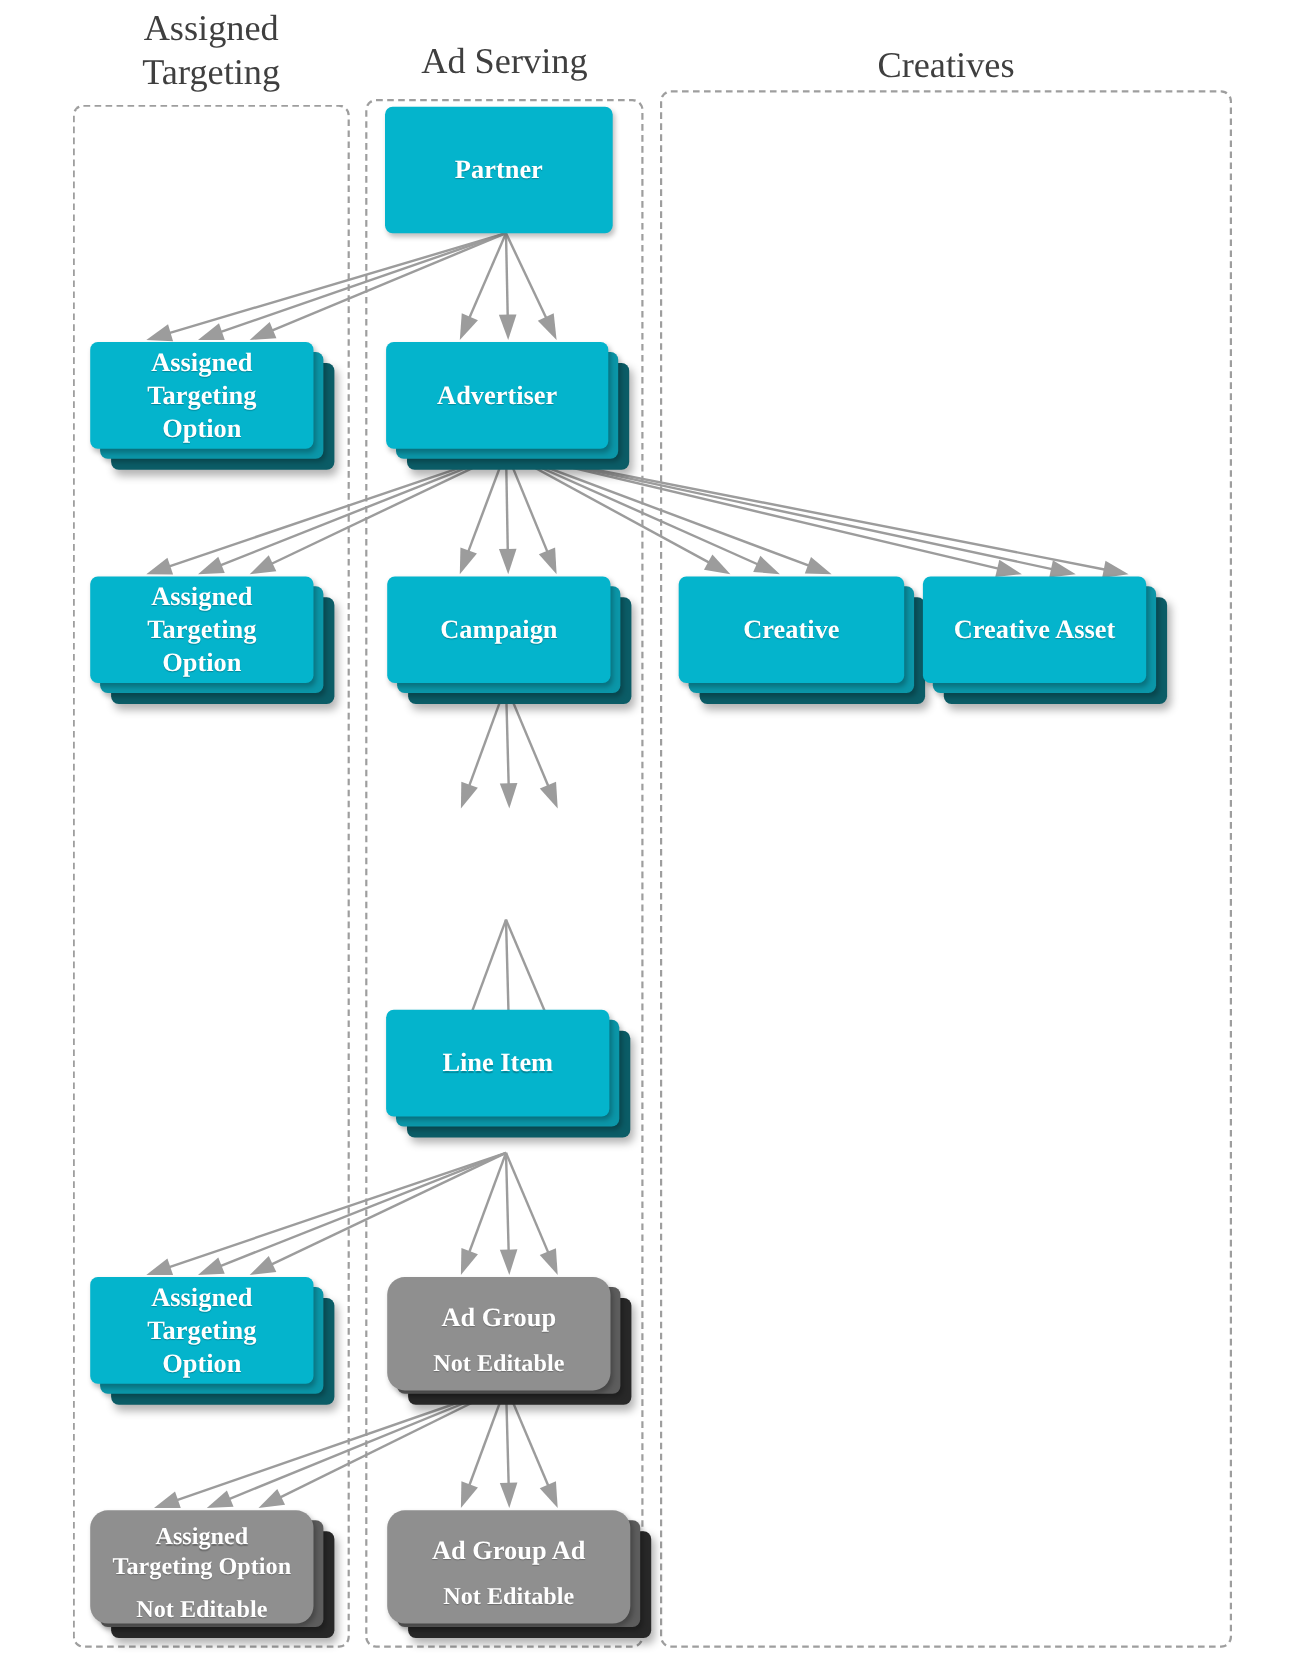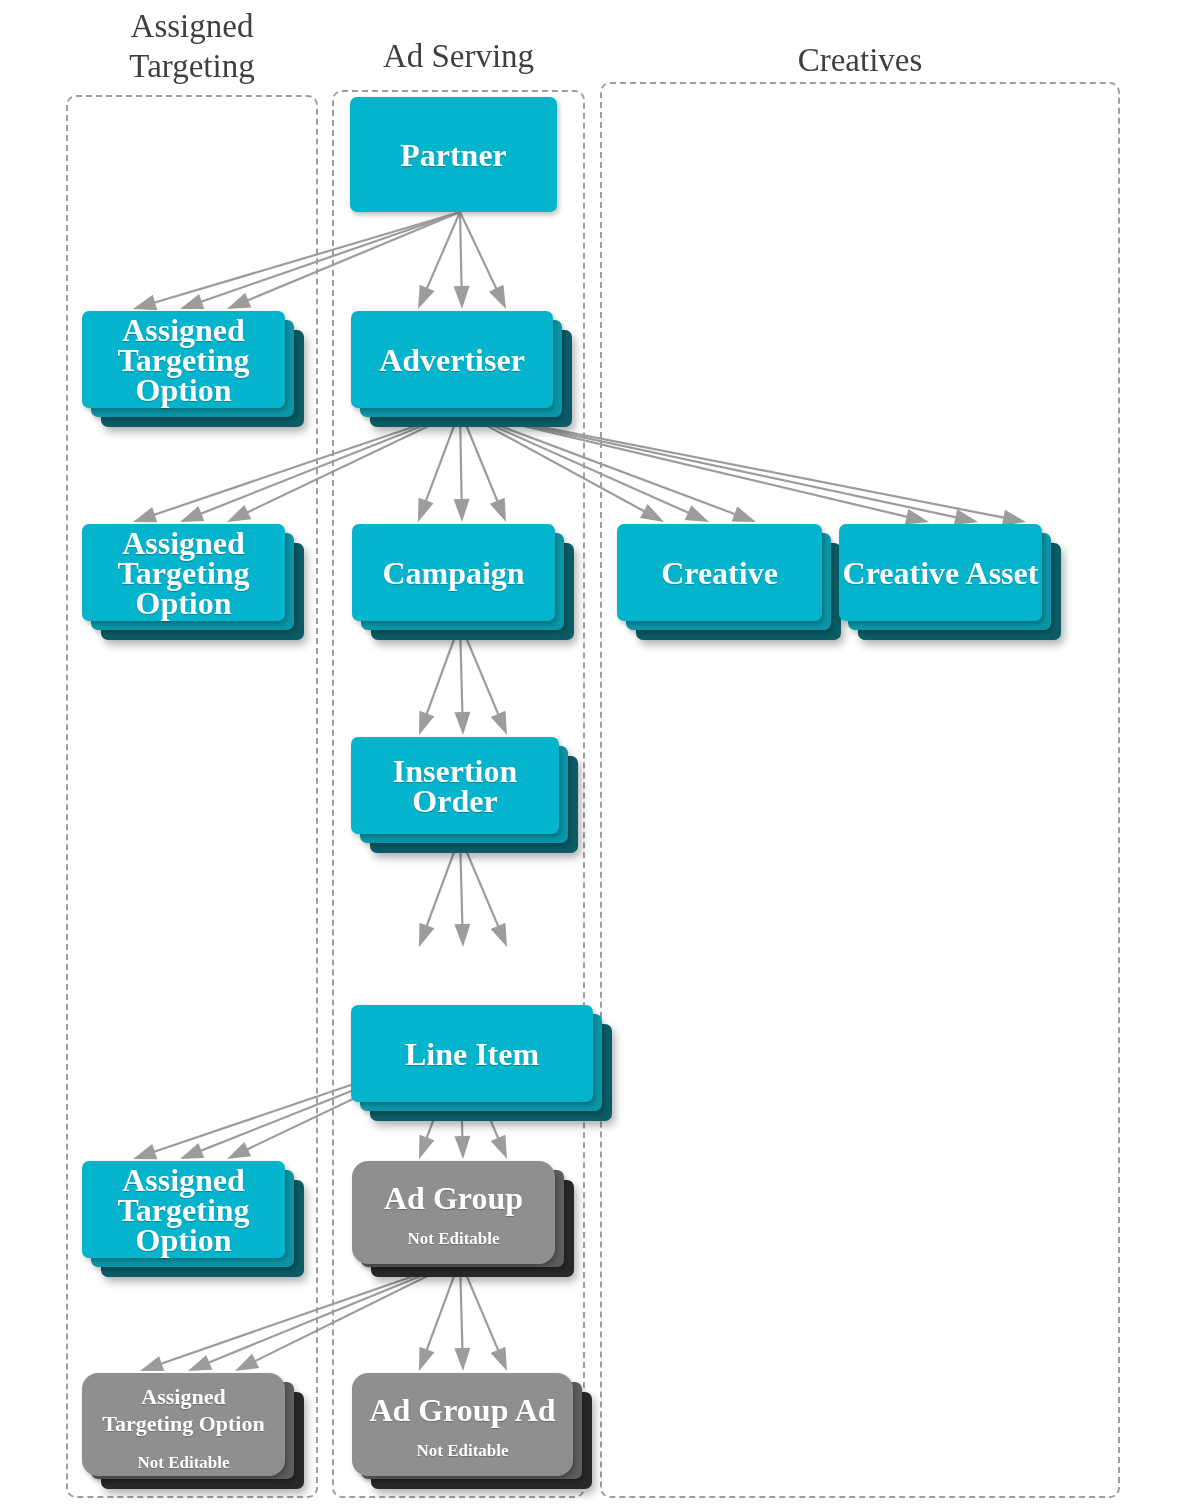--- a/index.html
+++ b/index.html
@@ -52,27 +52,27 @@
     display:flex;flex-direction:column;align-items:center;justify-content:center;
     color:var(--node_text,#ffffff);
   }
   .node.cyan .face{background:var(--box_cyan,#04b4cc);}
   .node.cyan .layer.mid{background:var(--box_cyan_mid,#0b96a8);}
   .node.cyan .layer.back{background:var(--box_cyan_back,#0b5c66);}
   .node.gray .face{background:var(--box_gray,#8f8f8f);border-radius:16px;}
   .node.gray .layer.mid{background:var(--box_gray_mid,#5d5d5d);}
   .node.gray .layer.back{background:var(--box_gray_back,#282828);}
   .node .label{
-    font-weight:bold;font-size:32px;line-height:30px;text-align:center;
+    font-weight:bold;font-size:24px;line-height:30px;text-align:center;
     text-shadow:0 1px 1px rgba(0,0,0,.25);
   }
   .node .label span{display:block;}
   .node.has-sub .face{justify-content:center;gap:17px;padding-top:6px;}
   .node .sub{
-    font-weight:bold;font-size:17px;line-height:18px;text-align:center;
+    font-weight:bold;font-size:22px;line-height:18px;text-align:center;
     text-shadow:0 1px 1px rgba(0,0,0,.25);
   }
 </style>
 </head>
 <body>
 
 <div class="canvas">
 
   <div class="column col-assigned"></div>
   <div class="column col-adserving"></div>
@@ -247,30 +247,21 @@
       </div>
       <div class="node cyan" style="left: 839px; top: 524px; width: 203px; height: 97px;">
         <div class="layer back"></div>
         <div class="layer mid"></div>
         <div class="face">
           <div class="label">
             <span>Creative Asset</span>
           </div>
         </div>
       </div>
-      <div class="node cyan" style="left: 351px; top: 737px; width: 208px; height: 97px;">
-        <div class="layer back"></div>
-        <div class="layer mid"></div>
-        <div class="face">
-          <div class="label">
-            <span>Insertion Order</span>
-          </div>
-        </div>
-      </div>
-      <div class="node cyan" style="left: 351px; top: 1005px; width: 242px; height: 97px;">
+      <div class="node cyan" style="left: 351px; top: 918px; width: 203px; height: 97px;">
         <div class="layer back"></div>
         <div class="layer mid"></div>
         <div class="face">
           <div class="label">
             <span>Line Item</span>
           </div>
         </div>
       </div>
       <div class="node cyan" style="left: 82px; top: 1161px; width: 203px; height: 97px;">
         <div class="layer back"></div>

